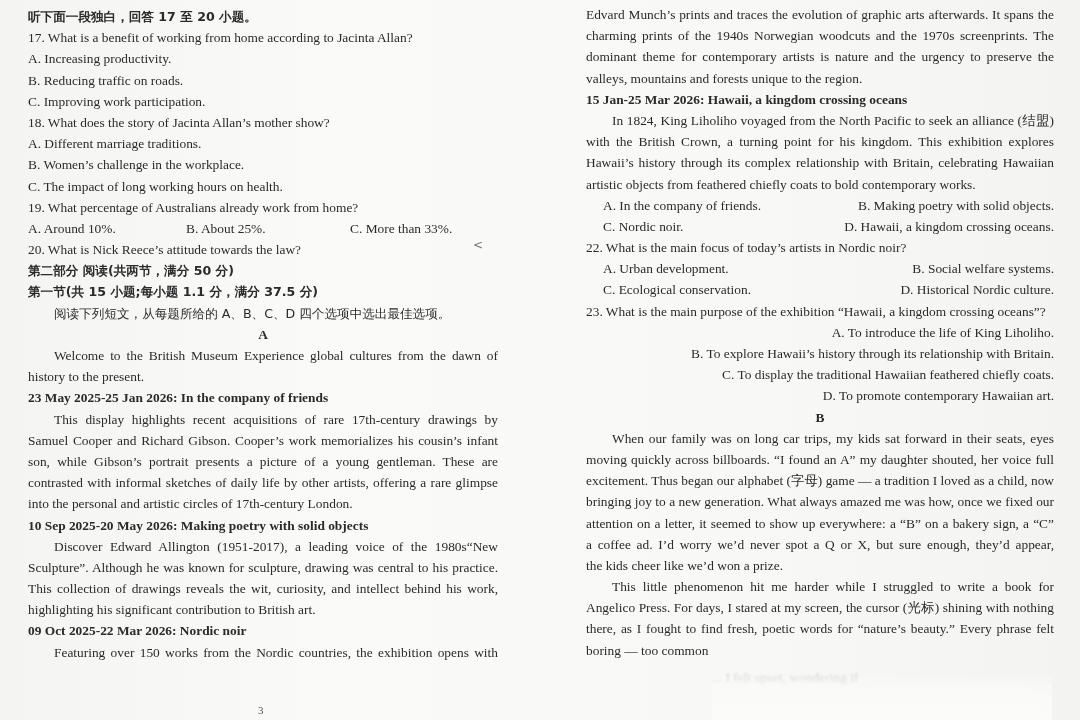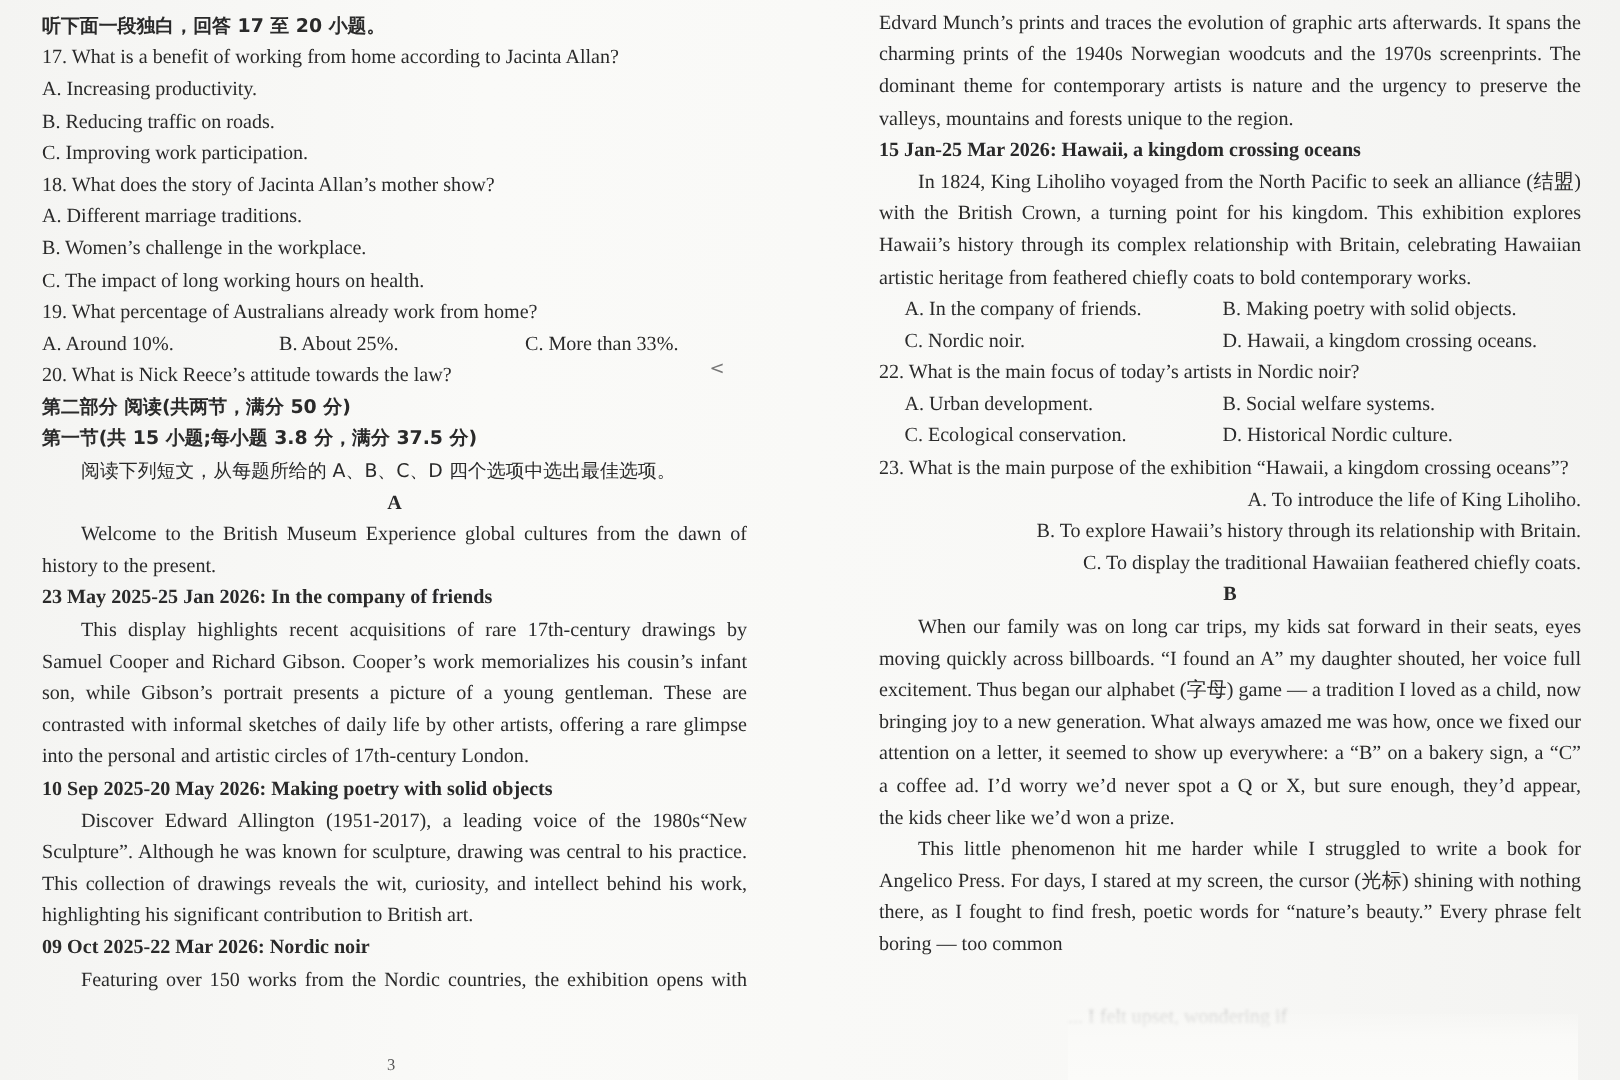--- a/index.html
+++ b/index.html
@@ -25,21 +25,21 @@
   .bold { font-weight: bold; }
   .just {
     text-align: justify; text-align-last: justify;
     white-space: normal; height: 21.2px; overflow: hidden;
   }
   .indent { padding-left: 26px; }
   .opt-indent { padding-left: 17px; text-align: right; }
   .opts3 { display: flex; }
   .opts3 .o1 { width: 158px; }
   .opts3 .o2 { width: 164px; }
-  .opts2 { display: flex; padding-left: 17px; }
+  .opts2 { display: flex; padding-left: 17px; justify-content: space-between; }
   .opts2 .o1 { width: 212px; }
   .center { text-align: center; }
   .mark {
     position: absolute; left: 473px; top: 238px;
     font-family: "DejaVu Sans", sans-serif; font-size: 12px; color: #777;
   }
   .pagenum {
     position: absolute; left: 258px; top: 704px;
     font-size: 11px; color: #555;
   }
@@ -74,21 +74,21 @@
     <div class="line">19. What percentage of Australians already work from home?</div>
     <div class="line opts3">
       <span class="o1">A. Around 10%.</span>
       <span class="o2">B. About 25%.</span>
       <span>C. More than 33%.</span>
     </div>
 
     <div class="line">20. What is Nick Reece’s attitude towards the law?</div>
 
     <div class="line cn bold">第二部分  阅读(共两节，满分 50 分)</div>
-    <div class="line cn bold">第一节(共 15 小题;每小题 3.8 分，满分 37.5 分)</div>
+    <div class="line cn bold">第一节(共 15 小题;每小题 1.1 分，满分 37.5 分)</div>
     <div class="line cn indent">阅读下列短文，从每题所给的 A、B、C、D 四个选项中选出最佳选项。</div>
     <div class="line center bold">A</div>
 
     <div class="line just indent">Welcome to the British Museum Experience global cultures from the dawn of</div>
     <div class="line">history to the present.</div>
 
     <div class="line bold">23 May 2025-25 Jan 2026: In the company of friends</div>
     <div class="line just indent">This display highlights recent acquisitions of rare 17th-century drawings by</div>
     <div class="line just">Samuel Cooper and Richard Gibson. Cooper’s work memorializes his cousin’s infant</div>
     <div class="line just">son, while Gibson’s portrait presents a picture of a young gentleman. These are</div>
@@ -111,21 +111,21 @@
   <div class="col col-right">
     <div class="line just">Edvard Munch’s prints and traces the evolution of graphic arts afterwards. It spans the</div>
     <div class="line just">charming prints of the 1940s Norwegian woodcuts and the 1970s screenprints. The</div>
     <div class="line just">dominant theme for contemporary artists is nature and the urgency to preserve the</div>
     <div class="line">valleys, mountains and forests unique to the region.</div>
 
     <div class="line bold">15 Jan-25 Mar 2026: Hawaii, a kingdom crossing oceans</div>
     <div class="line just indent">In 1824, King Liholiho voyaged from the North Pacific to seek an alliance (结盟)</div>
     <div class="line just">with the British Crown, a turning point for his kingdom. This exhibition explores</div>
     <div class="line just">Hawaii’s history through its complex relationship with Britain, celebrating Hawaiian</div>
-    <div class="line">artistic heritage from feathered chiefly coats to bold contemporary works.</div>
+    <div class="line">artistic objects from feathered chiefly coats to bold contemporary works.</div>
 
     <div class="line opts2">
       <span class="o1">A. In the company of friends.</span>
       <span>B. Making poetry with solid objects.</span>
     </div>
     <div class="line opts2">
       <span class="o1">C. Nordic noir.</span>
       <span>D. Hawaii, a kingdom crossing oceans.</span>
     </div>
 
@@ -136,20 +136,21 @@
     </div>
     <div class="line opts2">
       <span class="o1">C. Ecological conservation.</span>
       <span>D. Historical Nordic culture.</span>
     </div>
 
     <div class="line">23. What is the main purpose of the exhibition “Hawaii, a kingdom crossing oceans”?</div>
     <div class="line opt-indent">A. To introduce the life of King Liholiho.</div>
     <div class="line opt-indent">B. To explore Hawaii’s history through its relationship with Britain.</div>
     <div class="line opt-indent">C. To display the traditional Hawaiian feathered chiefly coats.</div>
+    <div class="line opt-indent">D. To promote contemporary Hawaiian art.</div>
 
     <div class="line center bold">B</div>
 
     <div class="line just indent">When our family was on long car trips, my kids sat forward in their seats, eyes</div>
     <div class="line just">moving quickly across billboards. “I found an A” my daughter shouted, her voice full of</div>
     <div class="line just">excitement. Thus began our alphabet (字母) game — a tradition I loved as a child, now</div>
     <div class="line just">bringing joy to a new generation. What always amazed me was how, once we fixed our</div>
     <div class="line just">attention on a letter, it seemed to show up everywhere: a “B” on a bakery sign, a “C” on</div>
     <div class="line just">a coffee ad. I’d worry we’d never spot a Q or X, but sure enough, they’d appear, making</div>
     <div class="line">the kids cheer like we’d won a prize.</div>

